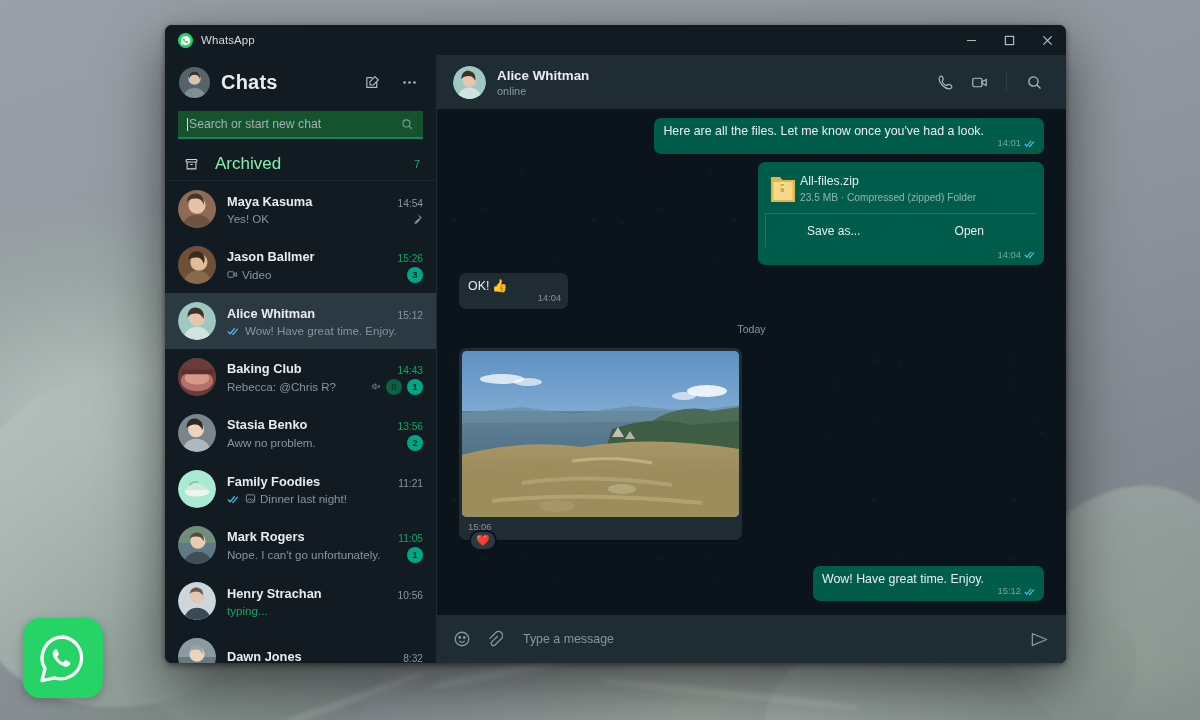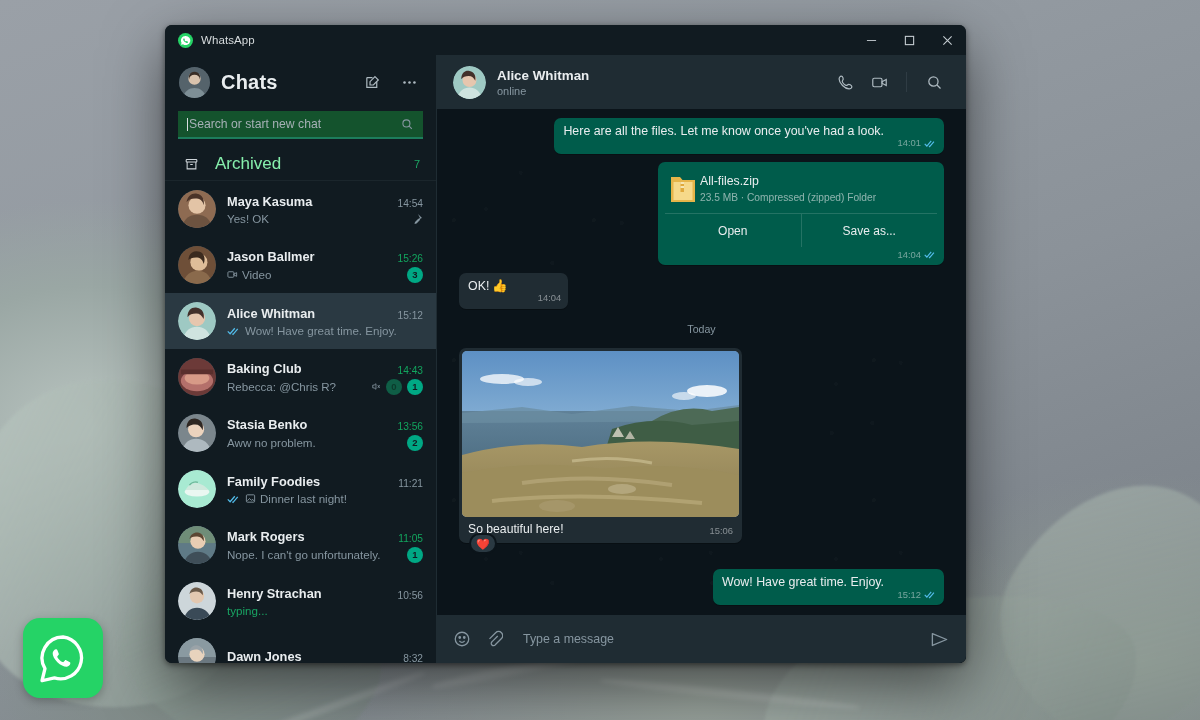--- a/index.html
+++ b/index.html
@@ -37,21 +37,21 @@
     position: absolute; background: rgba(255,255,255,.14); filter: blur(2px); border-radius: 40%;
   }
   #desk .v1 { left: 430px; top: 660px; width: 210px; height: 10px; transform: rotate(-12deg); }
   #desk .v2 { left: 600px; top: 690px; width: 260px; height: 8px; transform: rotate(6deg); }
   #desk .v3 { left: 250px; top: 700px; width: 180px; height: 7px; transform: rotate(-20deg); }
 
   
   #app-window {
     position: absolute;
     left: 165px; top: 25px;
-    width: 801px; height: 638px;
+    width: 901px; height: 638px;
     background: #111b21;
     border-radius: 7px;
     overflow: hidden;
     box-shadow: 0 22px 60px rgba(0,0,0,.55), 0 2px 6px rgba(0,0,0,.5);
     display: flex;
     flex-direction: column;
   }
 
   
   #titlebar {
@@ -816,22 +816,22 @@
                   <rect x="10.5" y="9" width="3.5" height="2" fill="#f6e6b4"></rect>
                   <rect x="10.5" y="13" width="3.5" height="2" fill="#f6e6b4"></rect>
                 </svg>
               </span>
               <div class="file-txt">
                 <div class="file-name">All-files.zip</div>
                 <div class="file-sub">23.5 MB · Compressed (zipped) Folder</div>
               </div>
             </div>
             <div class="file-btns">
+              <div class="file-btn sep">Save as...</div>
               <div class="file-btn">Open</div>
-              <div class="file-btn sep">Save as...</div>
             </div>
             <span class="meta">
               <span>14:04</span>
               <span class="ticks">
                 <svg viewBox="0 0 18 12" fill="none" stroke="currentColor" stroke-width="1.6">
                   <path d="M1 6.5l3 3 6-7"></path>
                     <path d="M7 9.5l.8.8 6-7"></path>
                 </svg>
               </span>
             </span>
@@ -882,21 +882,20 @@
                 <path d="M110 110 Q150 104 190 112" stroke="#c9bd92" stroke-width="3" fill="none" opacity=".7"></path>
                 <path d="M60 132 Q130 122 210 134" stroke="#bdae80" stroke-width="4" fill="none" opacity=".6"></path>
                 <path d="M30 150 Q120 140 240 152" stroke="#c6b888" stroke-width="4" fill="none" opacity=".5"></path>
                 <ellipse cx="160" cy="138" rx="14" ry="5" fill="#b9ac84" opacity=".8"></ellipse>
                 <ellipse cx="95" cy="155" rx="18" ry="6" fill="#a8996d" opacity=".8"></ellipse>
                 <path d="M150 86 l6 -10 l6 10z" fill="#d6d2c4" opacity=".85"></path>
                 <path d="M163 88 l5 -8 l5 8z" fill="#cfcabb" opacity=".8"></path>
               </svg>
             </div>
             <div class="photo-cap">
-              <span class="cap-text">So beautiful here!</span>
               <span class="cap-time">15:06</span>
             </div>
             <span class="reaction">❤️</span>
           </div>
         </div>
 
         <div class="row out" style="margin-top:6px">
           <div class="bubble out text">
             <span>Wow! Have great time. Enjoy.</span>
             <span class="meta">

